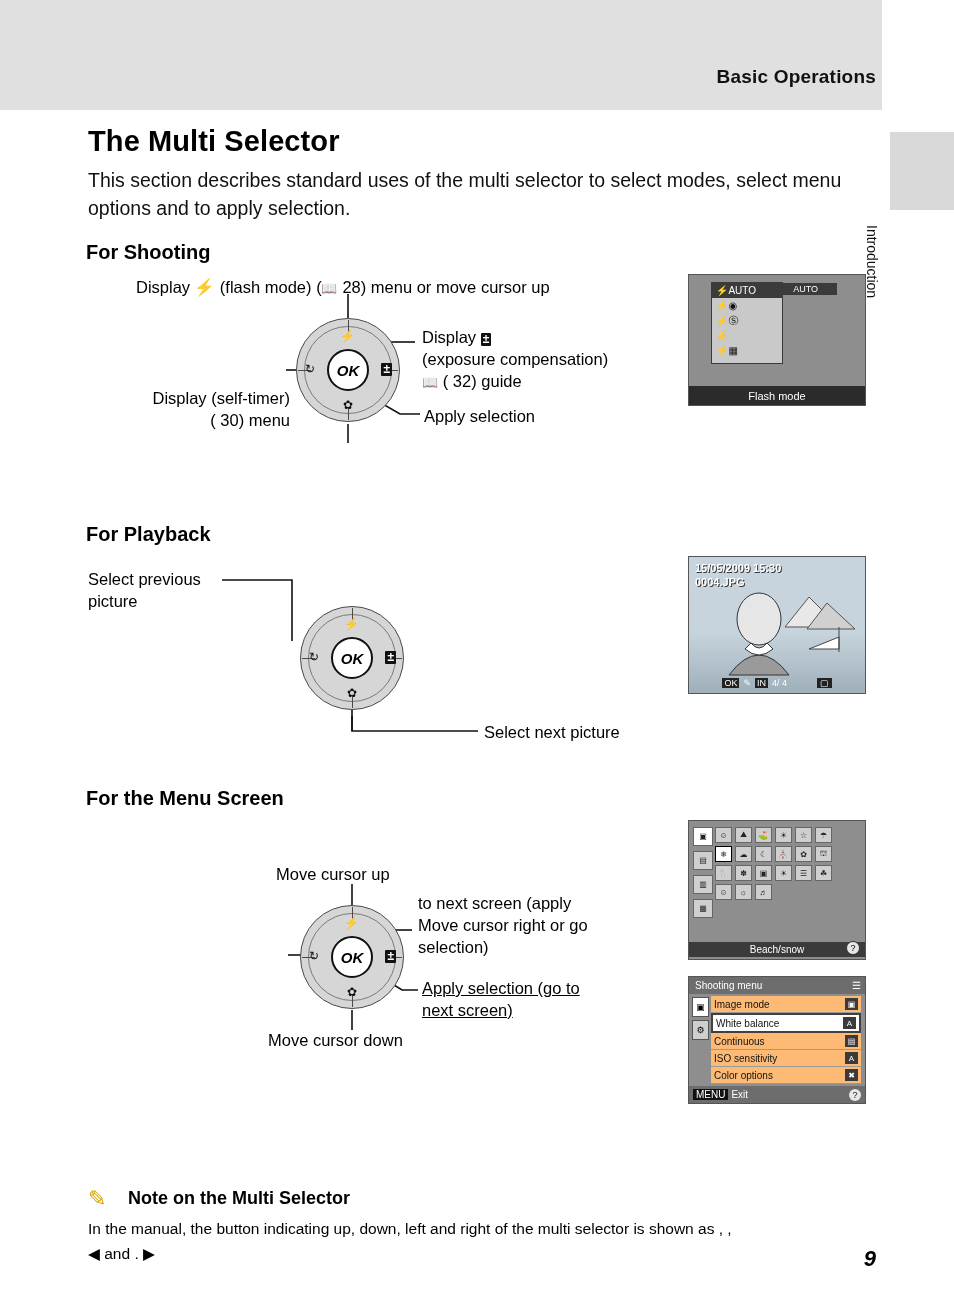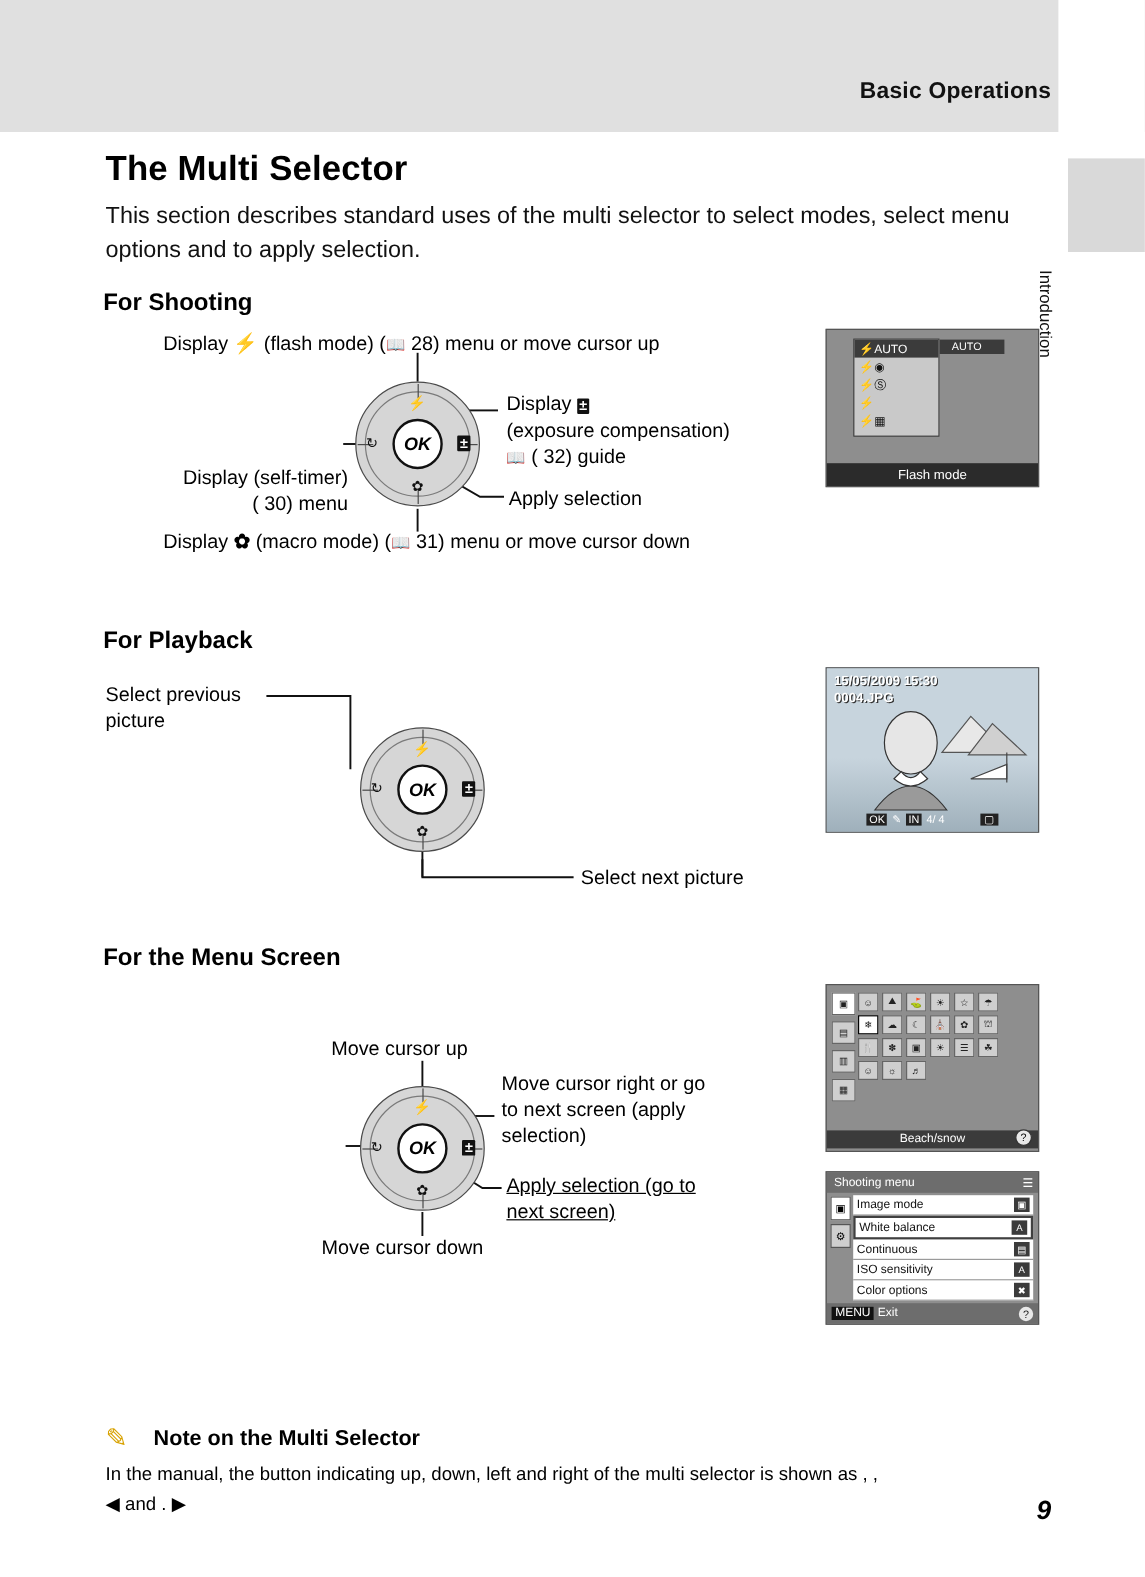--- a/index.html
+++ b/index.html
@@ -82,21 +82,21 @@
   .scene-left .scene-cell{margin-bottom:5px;width:20px;height:19px;}
   .scene-cap{position:absolute;left:0;right:0;bottom:2px;height:15px;background:#3b3b3b;color:#fff;
     font-size:10px;display:flex;align-items:center;justify-content:center;}
 
   
   .menu-screen{left:688px;top:976px;width:178px;height:128px;background:#8e8e8e;}
   .menu-title{position:absolute;left:0;top:0;right:0;height:17px;background:#6d6d6d;color:#fff;font-size:10px;
     display:flex;align-items:center;padding-left:6px;gap:36px;}
   .menu-list{position:absolute;left:22px;top:19px;right:4px;}
   .menu-item{height:16px;display:flex;align-items:center;justify-content:space-between;
-    font-size:10px;color:#111;background:#ffffff;border-bottom:1px solid #9a9a9a;padding:0 3px;}
+    font-size:10px;color:#111;background:#fdba74;border-bottom:1px solid #9a9a9a;padding:0 3px;}
   .menu-item.sel{background:#fff;border:2px solid #404040;}
   .menu-ico{width:13px;height:12px;background:#3b3b3b;color:#fff;font-size:8px;
     display:flex;align-items:center;justify-content:center;}
   .menu-foot{position:absolute;left:0;right:0;bottom:0;height:17px;background:#6d6d6d;color:#fff;font-size:10px;
     display:flex;align-items:center;padding-left:4px;}
   .menu-tabcol{position:absolute;left:3px;top:20px;width:17px;}
   .menu-tab{width:17px;height:20px;margin-bottom:3px;background:#cfcfcf;border:1px solid #555;box-sizing:border-box;
     font-size:9px;display:flex;align-items:center;justify-content:center;}
   .menu-tab.act{background:#fff;}
 
@@ -165,26 +165,20 @@
   <div class="lbl" style="left:422px;top:326px;width:250px;">
     <div><span>Display</span>
       <span class="ev-box">±</span></div>
     <div>(exposure compensation)</div>
     <div><span style="font-size:13px;">📖</span>
       <span>(  32) guide</span></div>
   </div>
 
   <div class="lbl" style="left:424px;top:405px;">Apply selection</div>
 
-  <div class="lbl" style="left:136px;top:441px;">
-    <span>Display</span>
-    <span class="glyph">✿</span>
-    <span>(macro mode) (</span><span style="font-size:13px;">📖</span>
-    <span>31) menu or move cursor down</span>
-  </div>
 
   <div class="dial" style="left:296px;top:318px;">
     <div class="ring"></div>
     <div class="ring2"></div>
     <div class="spoke sp-v" style="top:2px;"></div>
     <div class="spoke sp-v" style="bottom:2px;"></div>
     <div class="spoke sp-h" style="left:2px;"></div>
     <div class="spoke sp-h" style="right:2px;"></div>
     <div class="ic ic-top">⚡</div>
     <div class="ic ic-left">↻</div>
@@ -251,22 +245,22 @@
       <span style="background:#222;padding:0 3px;margin-left:26px;">▢</span>
     </div>
   </div>
 
   <h2 class="h-menu">For the Menu Screen</h2>
 
   <div class="lbl" style="left:276px;top:863px;">Move cursor up</div>
 
 
   <div class="lbl" style="left:418px;top:892px;width:250px;">
+    <div>to next screen (apply</div>
     <div>Move cursor right or go</div>
-    <div>to next screen (apply</div>
     <div>selection)</div>
   </div>
 
   <div class="lbl" style="left:422px;top:977px;width:250px;text-decoration:underline;">
     <div>Apply selection (go to</div>
     <div>next screen)</div>
   </div>
 
   <div class="lbl" style="left:268px;top:1029px;">Move cursor down</div>
 

